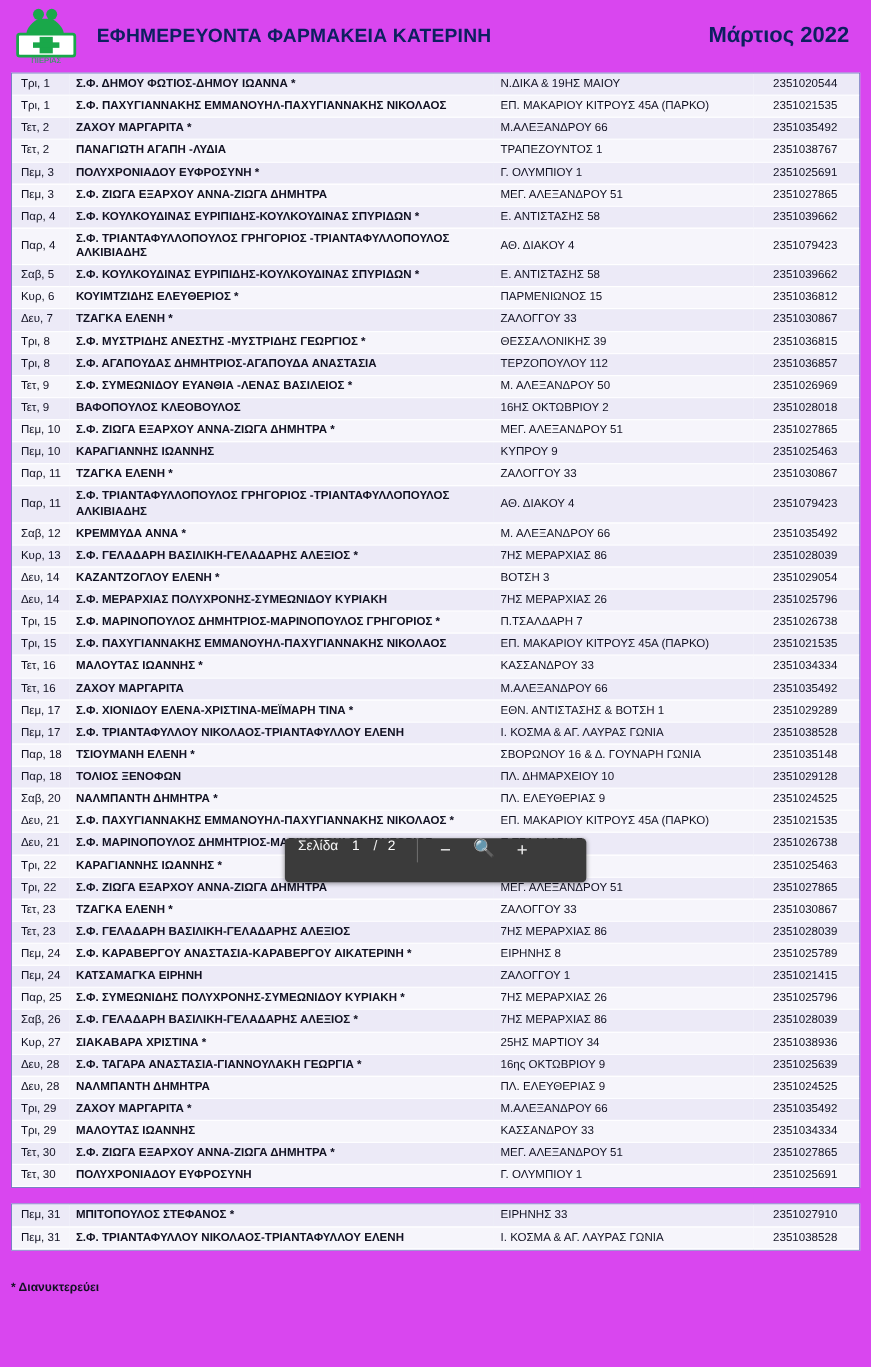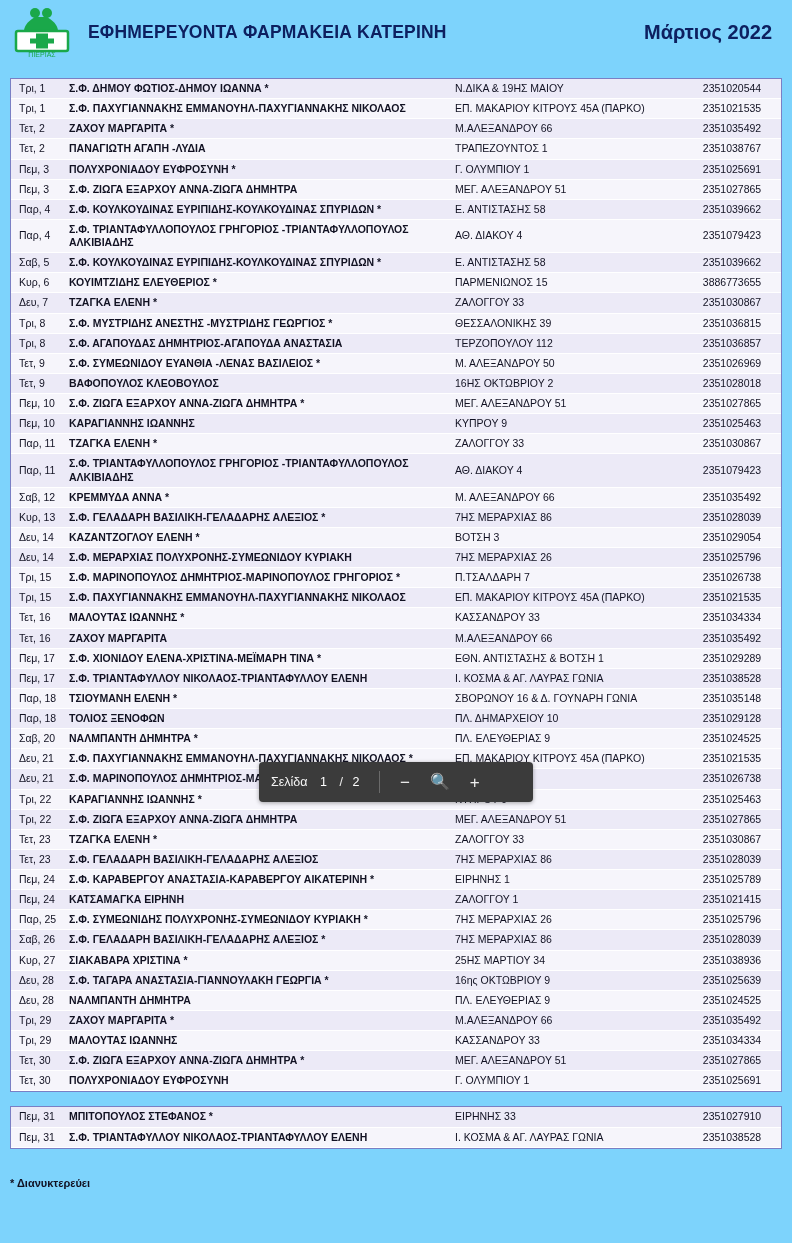--- a/index.html
+++ b/index.html
@@ -5,21 +5,21 @@
   * { box-sizing: border-box; }
   html, body {
     margin: 0; padding: 0;
     background: #ffffff;
     font-family: "Liberation Sans", sans-serif;
   }
   #page {
     position: relative;
     width: 792px;
     min-height: 1243px;
-    background: #7dd3fc;
+    background: #d946ef;
     overflow: hidden;
   }
 
   
   .header {
     display: flex;
     align-items: center;
     padding: 8px 14px 6px 14px;
     height: 62px;
   }
@@ -42,21 +42,21 @@
     flex: 0 0 auto;
     font-size: 20px;
     font-weight: bold;
     color: #0d2060;
     padding-right: 6px;
     white-space: nowrap;
   }
 
   
   .table-wrap {
-    margin: 16px 10px 0 10px;
+    margin: 4px 10px 0 10px;
     border: 1px solid #7a7fc4;
     background: #ffffff;
     padding: 0;
   }
   .table-wrap.second { margin-top: 14px; }
   table {
     width: 100%;
     border-collapse: collapse;
     table-layout: fixed;
   }
@@ -86,21 +86,20 @@
   
   .pager {
     position: absolute;
     left: 259px;
     top: 762px;
     width: 274px;
     height: 40px;
     background: #3b3b3b;
     border-radius: 4px;
     display: flex;
-    align-items: center;
     color: #ffffff;
     font-size: 12.5px;
     padding: 0 12px;
     gap: 8px;
     box-shadow: 0 1px 4px rgba(0,0,0,.35);
   }
   .pager .pg-label { opacity: .95; }
   .pager .pg-cur {
     min-width: 16px;
     text-align: center;
@@ -203,21 +202,21 @@
           <tr class="odd">
             <td class="c-date">Σαβ, 5</td>
             <td class="c-name">Σ.Φ. ΚΟΥΛΚΟΥΔΙΝΑΣ ΕΥΡΙΠΙΔΗΣ-ΚΟΥΛΚΟΥΔΙΝΑΣ ΣΠΥΡΙΔΩΝ *</td>
             <td class="c-addr">Ε. ΑΝΤΙΣΤΑΣΗΣ 58</td>
             <td class="c-tel">2351039662</td>
           </tr>
           <tr class="even">
             <td class="c-date">Κυρ, 6</td>
             <td class="c-name">ΚΟΥΙΜΤΖΙΔΗΣ ΕΛΕΥΘΕΡΙΟΣ *</td>
             <td class="c-addr">ΠΑΡΜΕΝΙΩΝΟΣ 15</td>
-            <td class="c-tel">3886773655</td>
+            <td class="c-tel">2351036812</td>
           </tr>
           <tr class="odd">
             <td class="c-date">Δευ, 7</td>
             <td class="c-name">ΤΖΑΓΚΑ ΕΛΕΝΗ *</td>
             <td class="c-addr">ΖΑΛΟΓΓΟΥ 33</td>
             <td class="c-tel">2351030867</td>
           </tr>
           <tr class="even">
             <td class="c-date">Τρι, 8</td>
             <td class="c-name">Σ.Φ. ΜΥΣΤΡΙΔΗΣ ΑΝΕΣΤΗΣ -ΜΥΣΤΡΙΔΗΣ ΓΕΩΡΓΙΟΣ *</td>
@@ -376,21 +375,21 @@
           </tr>
           <tr class="odd">
             <td class="c-date">Τετ, 23</td>
             <td class="c-name">Σ.Φ. ΓΕΛΑΔΑΡΗ ΒΑΣΙΛΙΚΗ-ΓΕΛΑΔΑΡΗΣ ΑΛΕΞΙΟΣ</td>
             <td class="c-addr">7ΗΣ ΜΕΡΑΡΧΙΑΣ 86</td>
             <td class="c-tel">2351028039</td>
           </tr>
           <tr class="even">
             <td class="c-date">Πεμ, 24</td>
             <td class="c-name">Σ.Φ. ΚΑΡΑΒΕΡΓΟΥ ΑΝΑΣΤΑΣΙΑ-ΚΑΡΑΒΕΡΓΟΥ ΑΙΚΑΤΕΡΙΝΗ *</td>
-            <td class="c-addr">ΕΙΡΗΝΗΣ 1</td>
+            <td class="c-addr">ΕΙΡΗΝΗΣ 8</td>
             <td class="c-tel">2351025789</td>
           </tr>
           <tr class="odd">
             <td class="c-date">Πεμ, 24</td>
             <td class="c-name">ΚΑΤΣΑΜΑΓΚΑ ΕΙΡΗΝΗ</td>
             <td class="c-addr">ΖΑΛΟΓΓΟΥ 1</td>
             <td class="c-tel">2351021415</td>
           </tr>
           <tr class="even">
             <td class="c-date">Παρ, 25</td>

